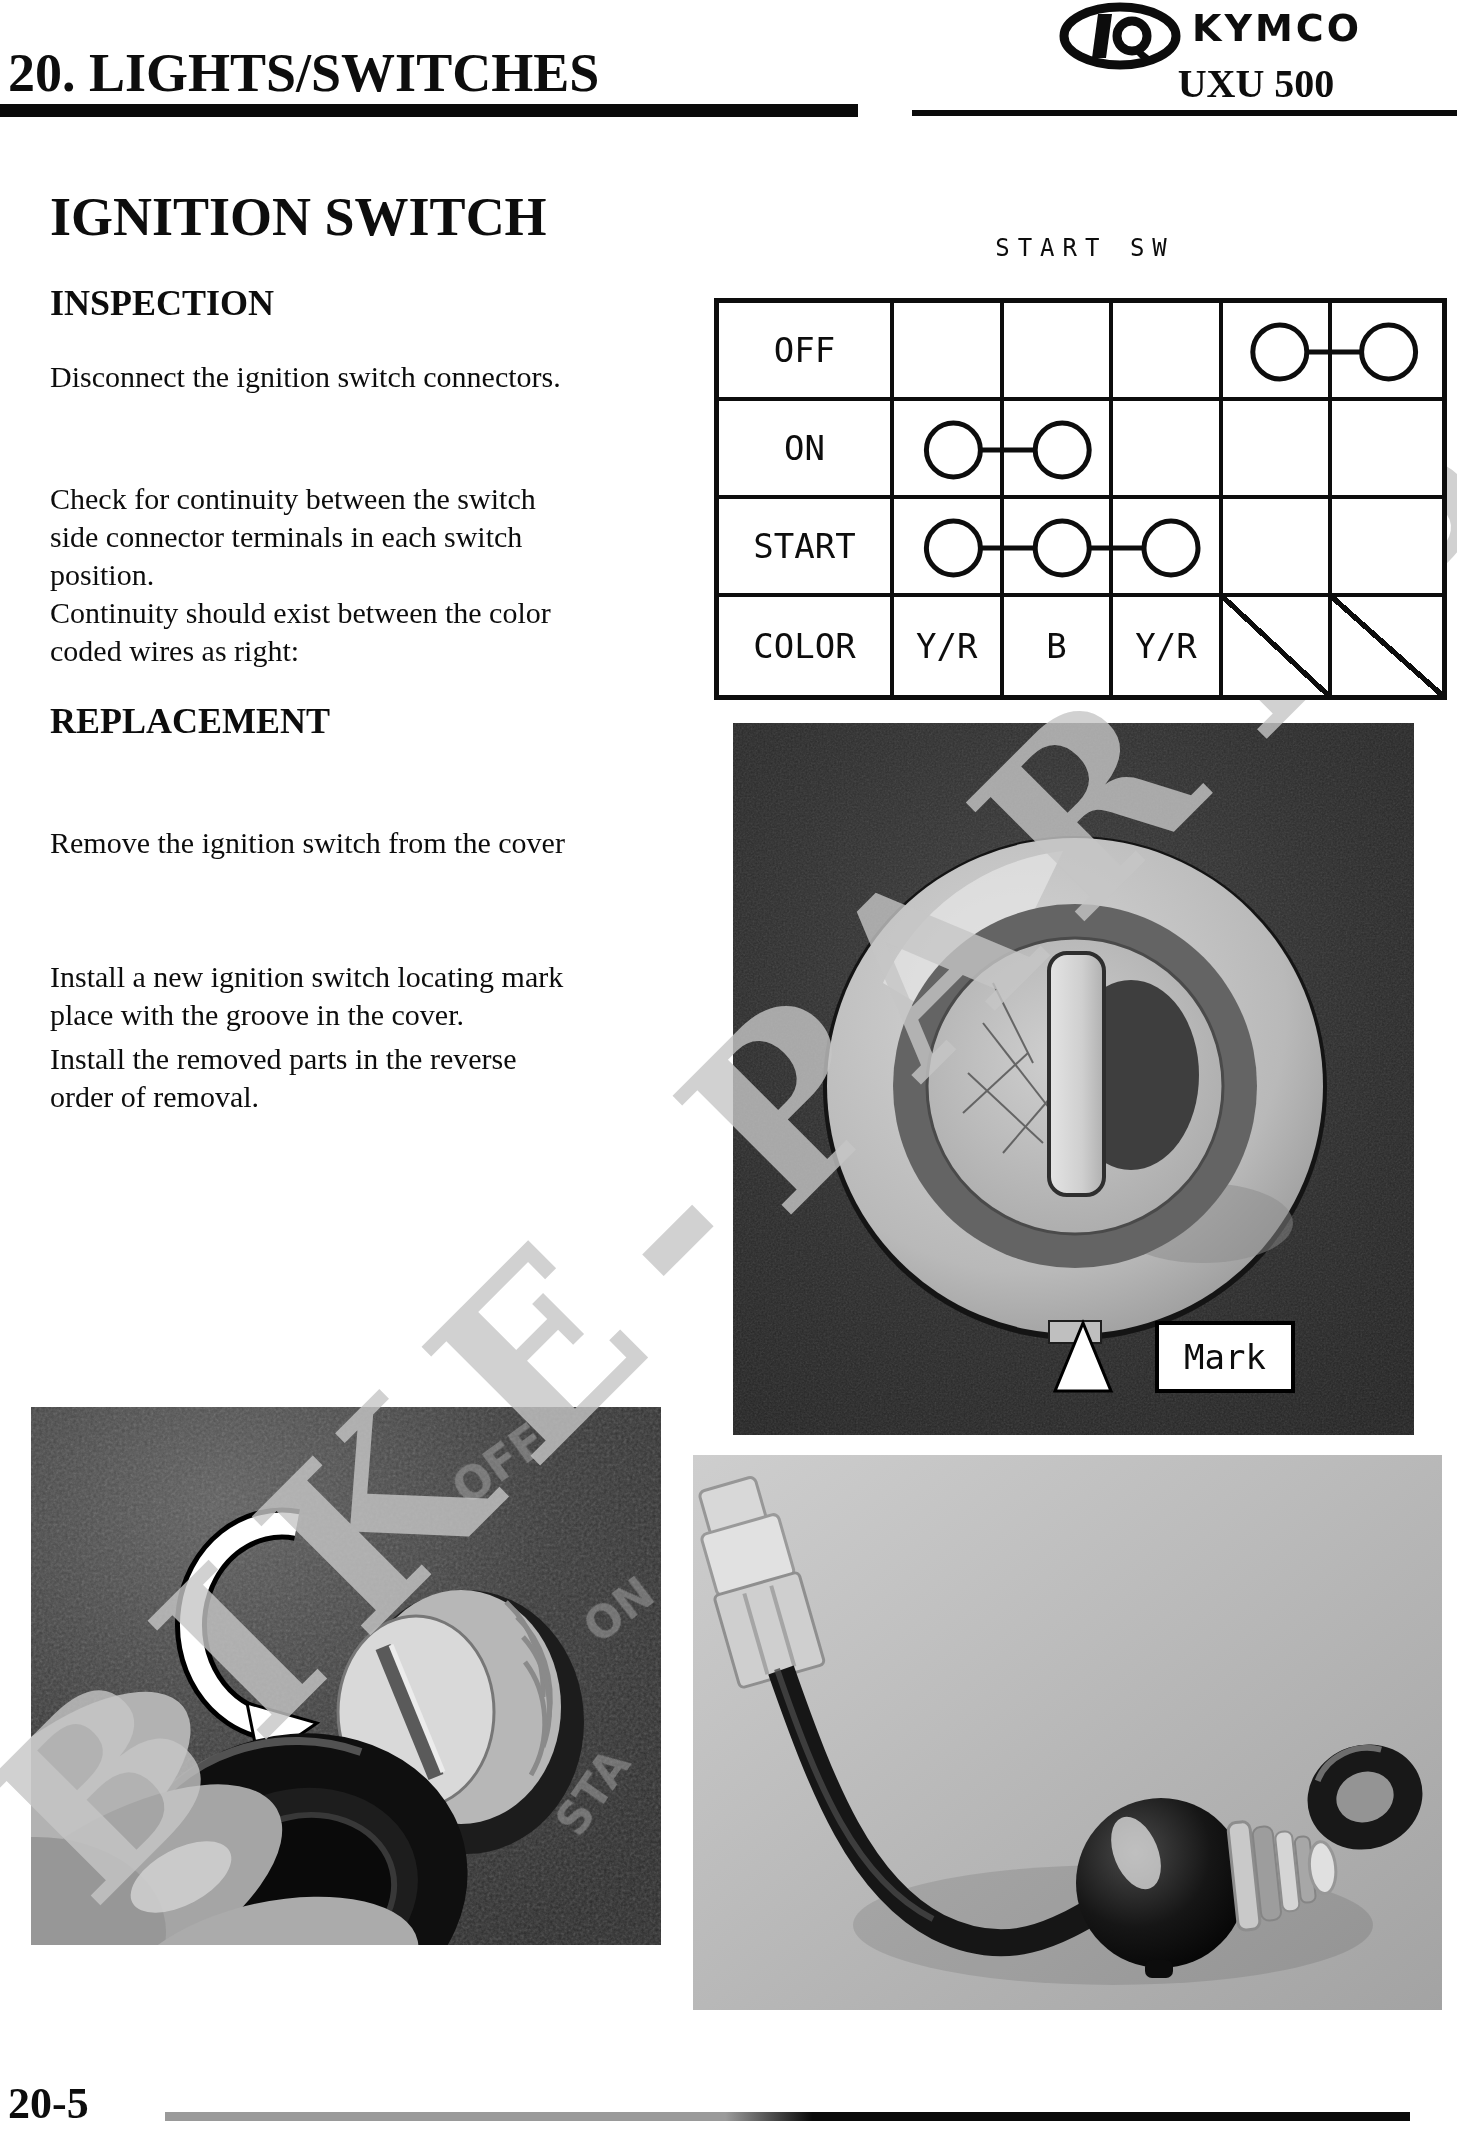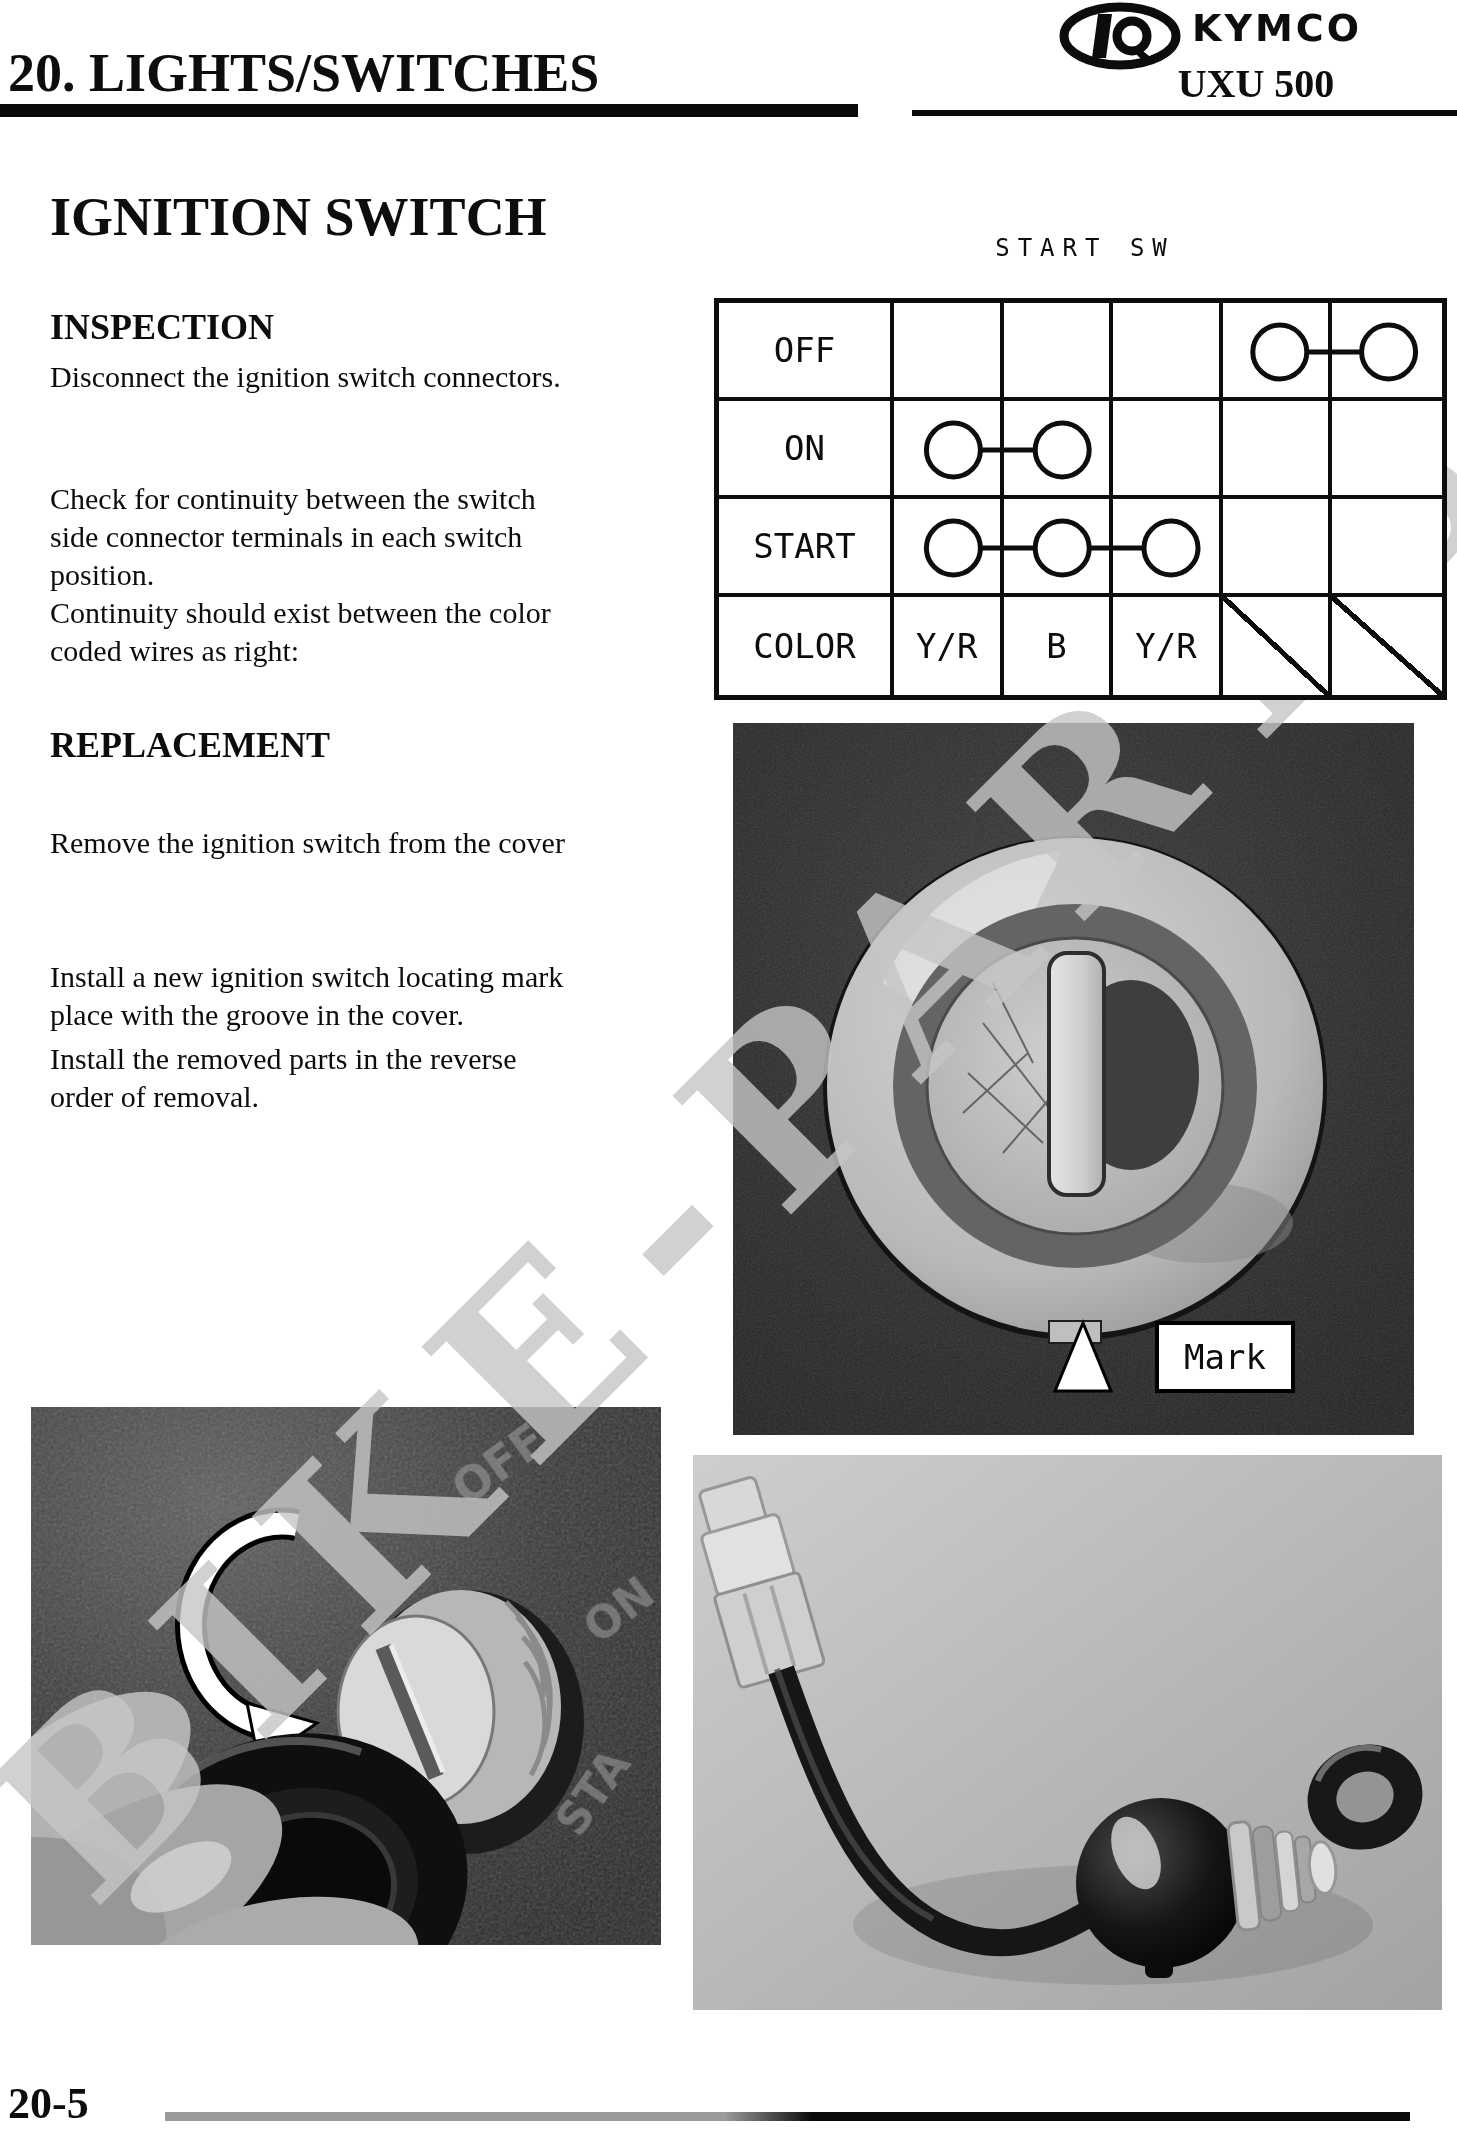--- a/index.html
+++ b/index.html
@@ -9,21 +9,21 @@
   .z3{z-index:3;}
   
   .sec-title{left:8px;top:42px;font-size:54px;font-weight:bold;letter-spacing:0px;z-index:3;}
   .brand-text{left:1192px;top:6px;font-family:"DejaVu Sans",sans-serif;font-weight:bold;
               font-size:38px;letter-spacing:3px;z-index:3;}
   .model-text{left:1120px;top:60px;width:272px;text-align:center;font-size:40px;font-weight:bold;z-index:3;}
   .rule-main{left:0;top:104px;width:858px;height:13px;background:#0a0a0a;z-index:3;}
   .rule-right{left:912px;top:110px;width:545px;height:6px;background:#0a0a0a;z-index:3;}
   
   .h-big{left:50px;font-size:54px;font-weight:bold;z-index:3;}
-  .h-mid{left:50px;font-size:36px;font-weight:bold;z-index:3;margin-top:24px;}
+  .h-mid{left:50px;font-size:36px;font-weight:bold;z-index:3;}
   .body-text{left:50px;font-size:30px;line-height:38px;width:600px;z-index:3;}
   
   .table-title{left:885px;top:234px;width:400px;text-align:center;z-index:3;
                font-family:"DejaVu Sans Mono",monospace;font-size:24px;letter-spacing:8px;}
   .switch-table{left:714px;top:298px;width:733px;height:402px;border:5px solid #0d0d0d;
                 box-sizing:border-box;display:grid;grid-template-columns:175px repeat(5,1fr);
                 grid-template-rows:repeat(4,1fr);background:#fff;z-index:3;}
   .cell{border-right:4px solid #0d0d0d;border-bottom:4px solid #0d0d0d;display:flex;
         align-items:center;justify-content:center;font-family:"DejaVu Sans Mono",monospace;
         font-size:34px;color:#0d0d0d;}

